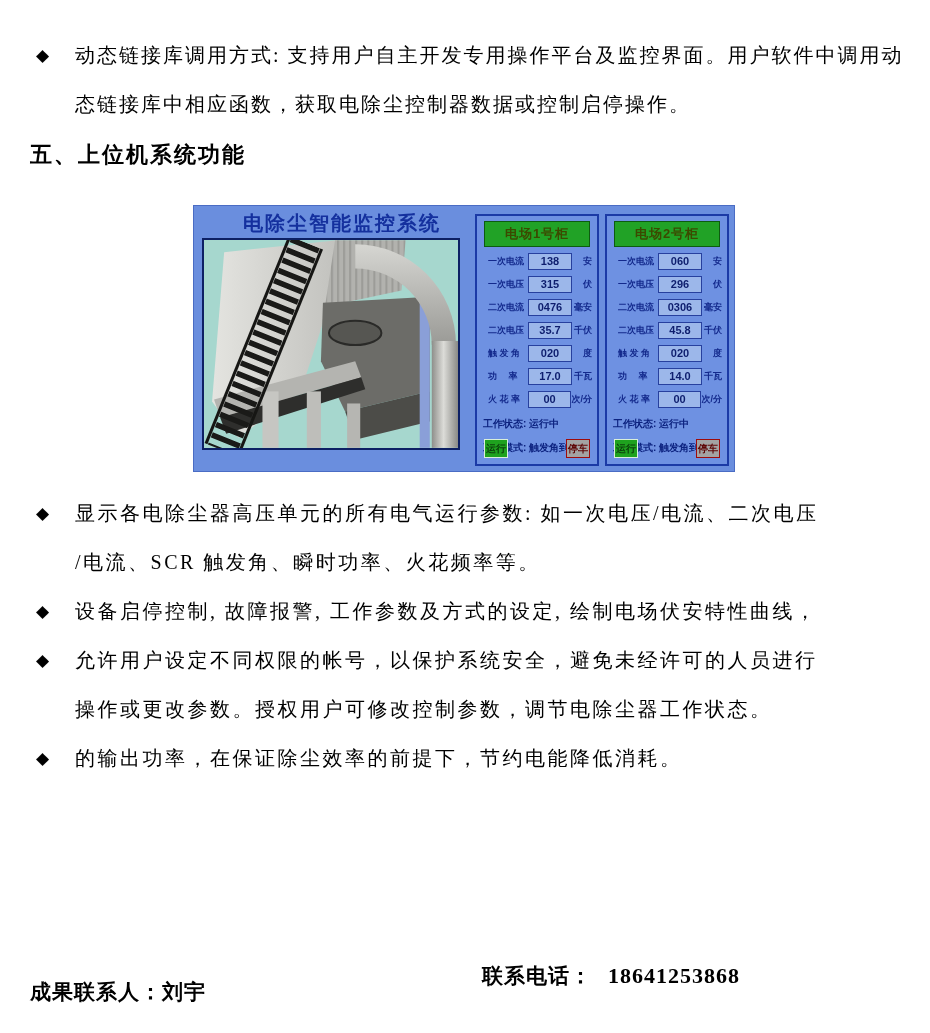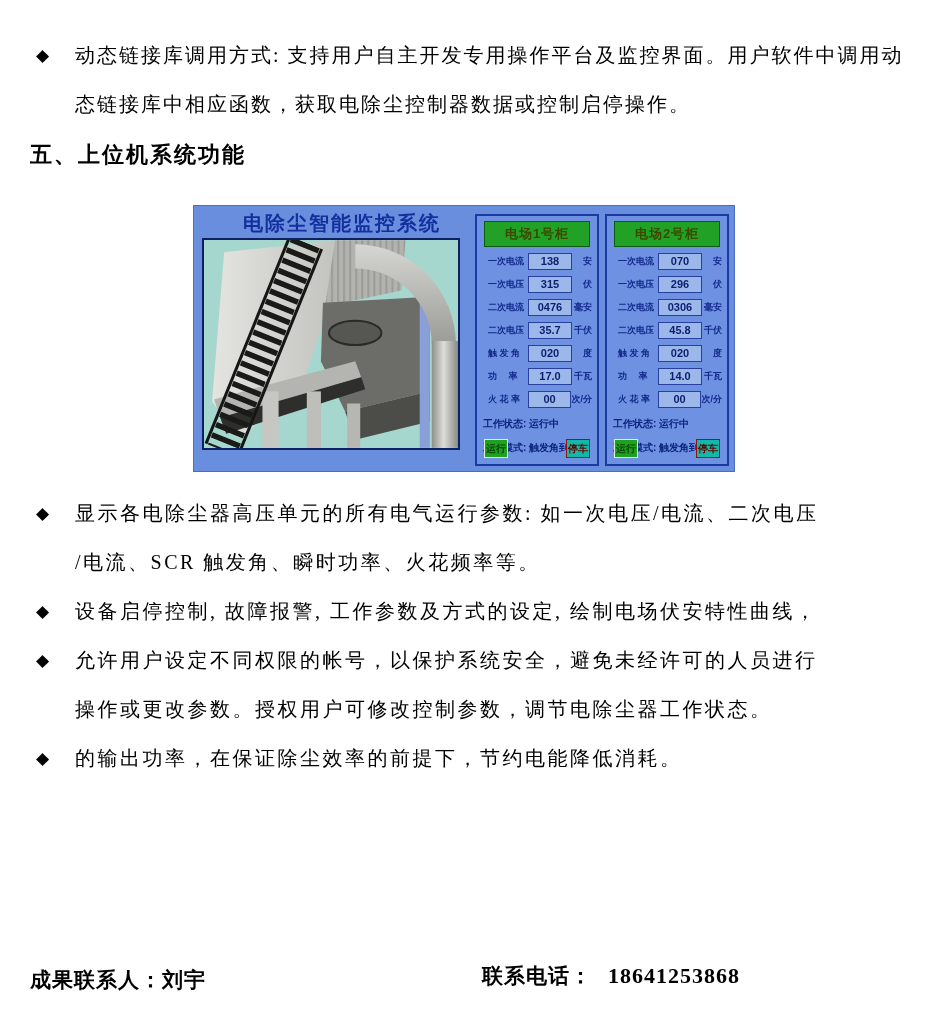--- a/index.html
+++ b/index.html
@@ -10,21 +10,21 @@
   .bullet { position:relative; padding-left:39px; }
   .bullet .diamond { position:absolute; left:0; top:0; font-size:17px; line-height:49px; color:#000; }
   .bline { font-size:20px; line-height:49px; letter-spacing:2px; color:#000; white-space:nowrap; }
   #intro { position:absolute; top:31px; left:36px; width:880px; }
   #heading { position:absolute; top:140px; left:30px; font-size:22px; font-weight:bold; letter-spacing:2px; color:#000; }
   #features { position:absolute; top:489px; left:36px; width:886px; }
   #features .bline { letter-spacing:2.5px; }
 
   
   #footer { position:absolute; top:962px; left:30px; width:880px; height:36px; font-weight:bold; }
-  .f-contact { position:absolute; left:0; top:4px; font-size:21px; letter-spacing:1px; }
+  .f-contact { position:absolute; left:0; top:16px; font-size:21px; letter-spacing:1px; }
   .f-phone { position:absolute; left:452px; top:0; font-size:21px; letter-spacing:1px; }
   .f-phone .num { margin-left:16px; font-size:22px; letter-spacing:1px; }
 
   
   #hmi { position:absolute; left:193px; top:205px; width:542px; height:267px;
          background:#6a8ede; border:1px solid #4a6cc4; box-sizing:border-box;
          font-family:"Liberation Sans","DejaVu Sans",sans-serif; }
   #hmi-title { position:absolute; left:22px; top:4px; width:252px; text-align:center;
                font-family:"Liberation Serif","DejaVu Serif",serif;
                font-size:20px; font-weight:bold; letter-spacing:2px; color:#14309e; }
@@ -44,21 +44,21 @@
   .p-value { width:44px; height:17px; line-height:15px; box-sizing:border-box; margin-left:2px;
              background:#9cb7ea; border:1px solid #27409e; color:#0e1e6e;
              font-size:11px; font-weight:bold; text-align:center; }
   .p-unit { flex:1; text-align:right; font-size:9px; font-weight:bold; color:#13298c; white-space:nowrap; }
   .p-status { margin:6px 6px 0 6px; font-size:10px; font-weight:bold; color:#0d2380; white-space:nowrap; }
   .p-mode { margin:10px 6px 0 6px; font-size:10px; font-weight:bold; color:#0d2380; white-space:nowrap; }
   .p-buttons { position:absolute; left:7px; right:7px; bottom:6px; display:flex; justify-content:space-between; }
   .p-btn { width:24px; height:19px; line-height:17px; box-sizing:border-box; text-align:center;
            font-size:10px; font-weight:bold; cursor:pointer; }
   .btn-run { background:#1ea21e; border:1px solid #d9efd9; color:#0b3f0b; }
-  .btn-stop { background:#14b8a6; border:1px solid #9e0b0b; color:#5e0606; }
+  .btn-stop { background:#a3a3a3; border:1px solid #9e0b0b; color:#5e0606; }
 </style>
 </head>
 <body>
 
 <div id="page">
 
   <div id="intro" class="bullet">
     <span class="diamond">◆</span>
     <div class="bline">动态链接库调用方式: 支持用户自主开发专用操作平台及监控界面。用户软件中调用动</div>
     <div class="bline">态链接库中相应函数，获取电除尘控制器数据或控制启停操作。</div>
@@ -157,21 +157,21 @@
       <div class="p-buttons">
         <div class="p-btn btn-run">运行</div>
         <div class="p-btn btn-stop">停车</div>
       </div>
     </div>
 
     <div id="panel-2" class="panel">
       <div class="p-header">电场2号柜</div>
       <div class="p-row">
         <span class="p-label">一次电流</span>
-        <span class="p-value">070</span>
+        <span class="p-value">060</span>
         <span class="p-unit">安</span>
       </div>
       <div class="p-row">
         <span class="p-label">一次电压</span>
         <span class="p-value">296</span>
         <span class="p-unit">伏</span>
       </div>
       <div class="p-row">
         <span class="p-label">二次电流</span>
         <span class="p-value">0306</span>

